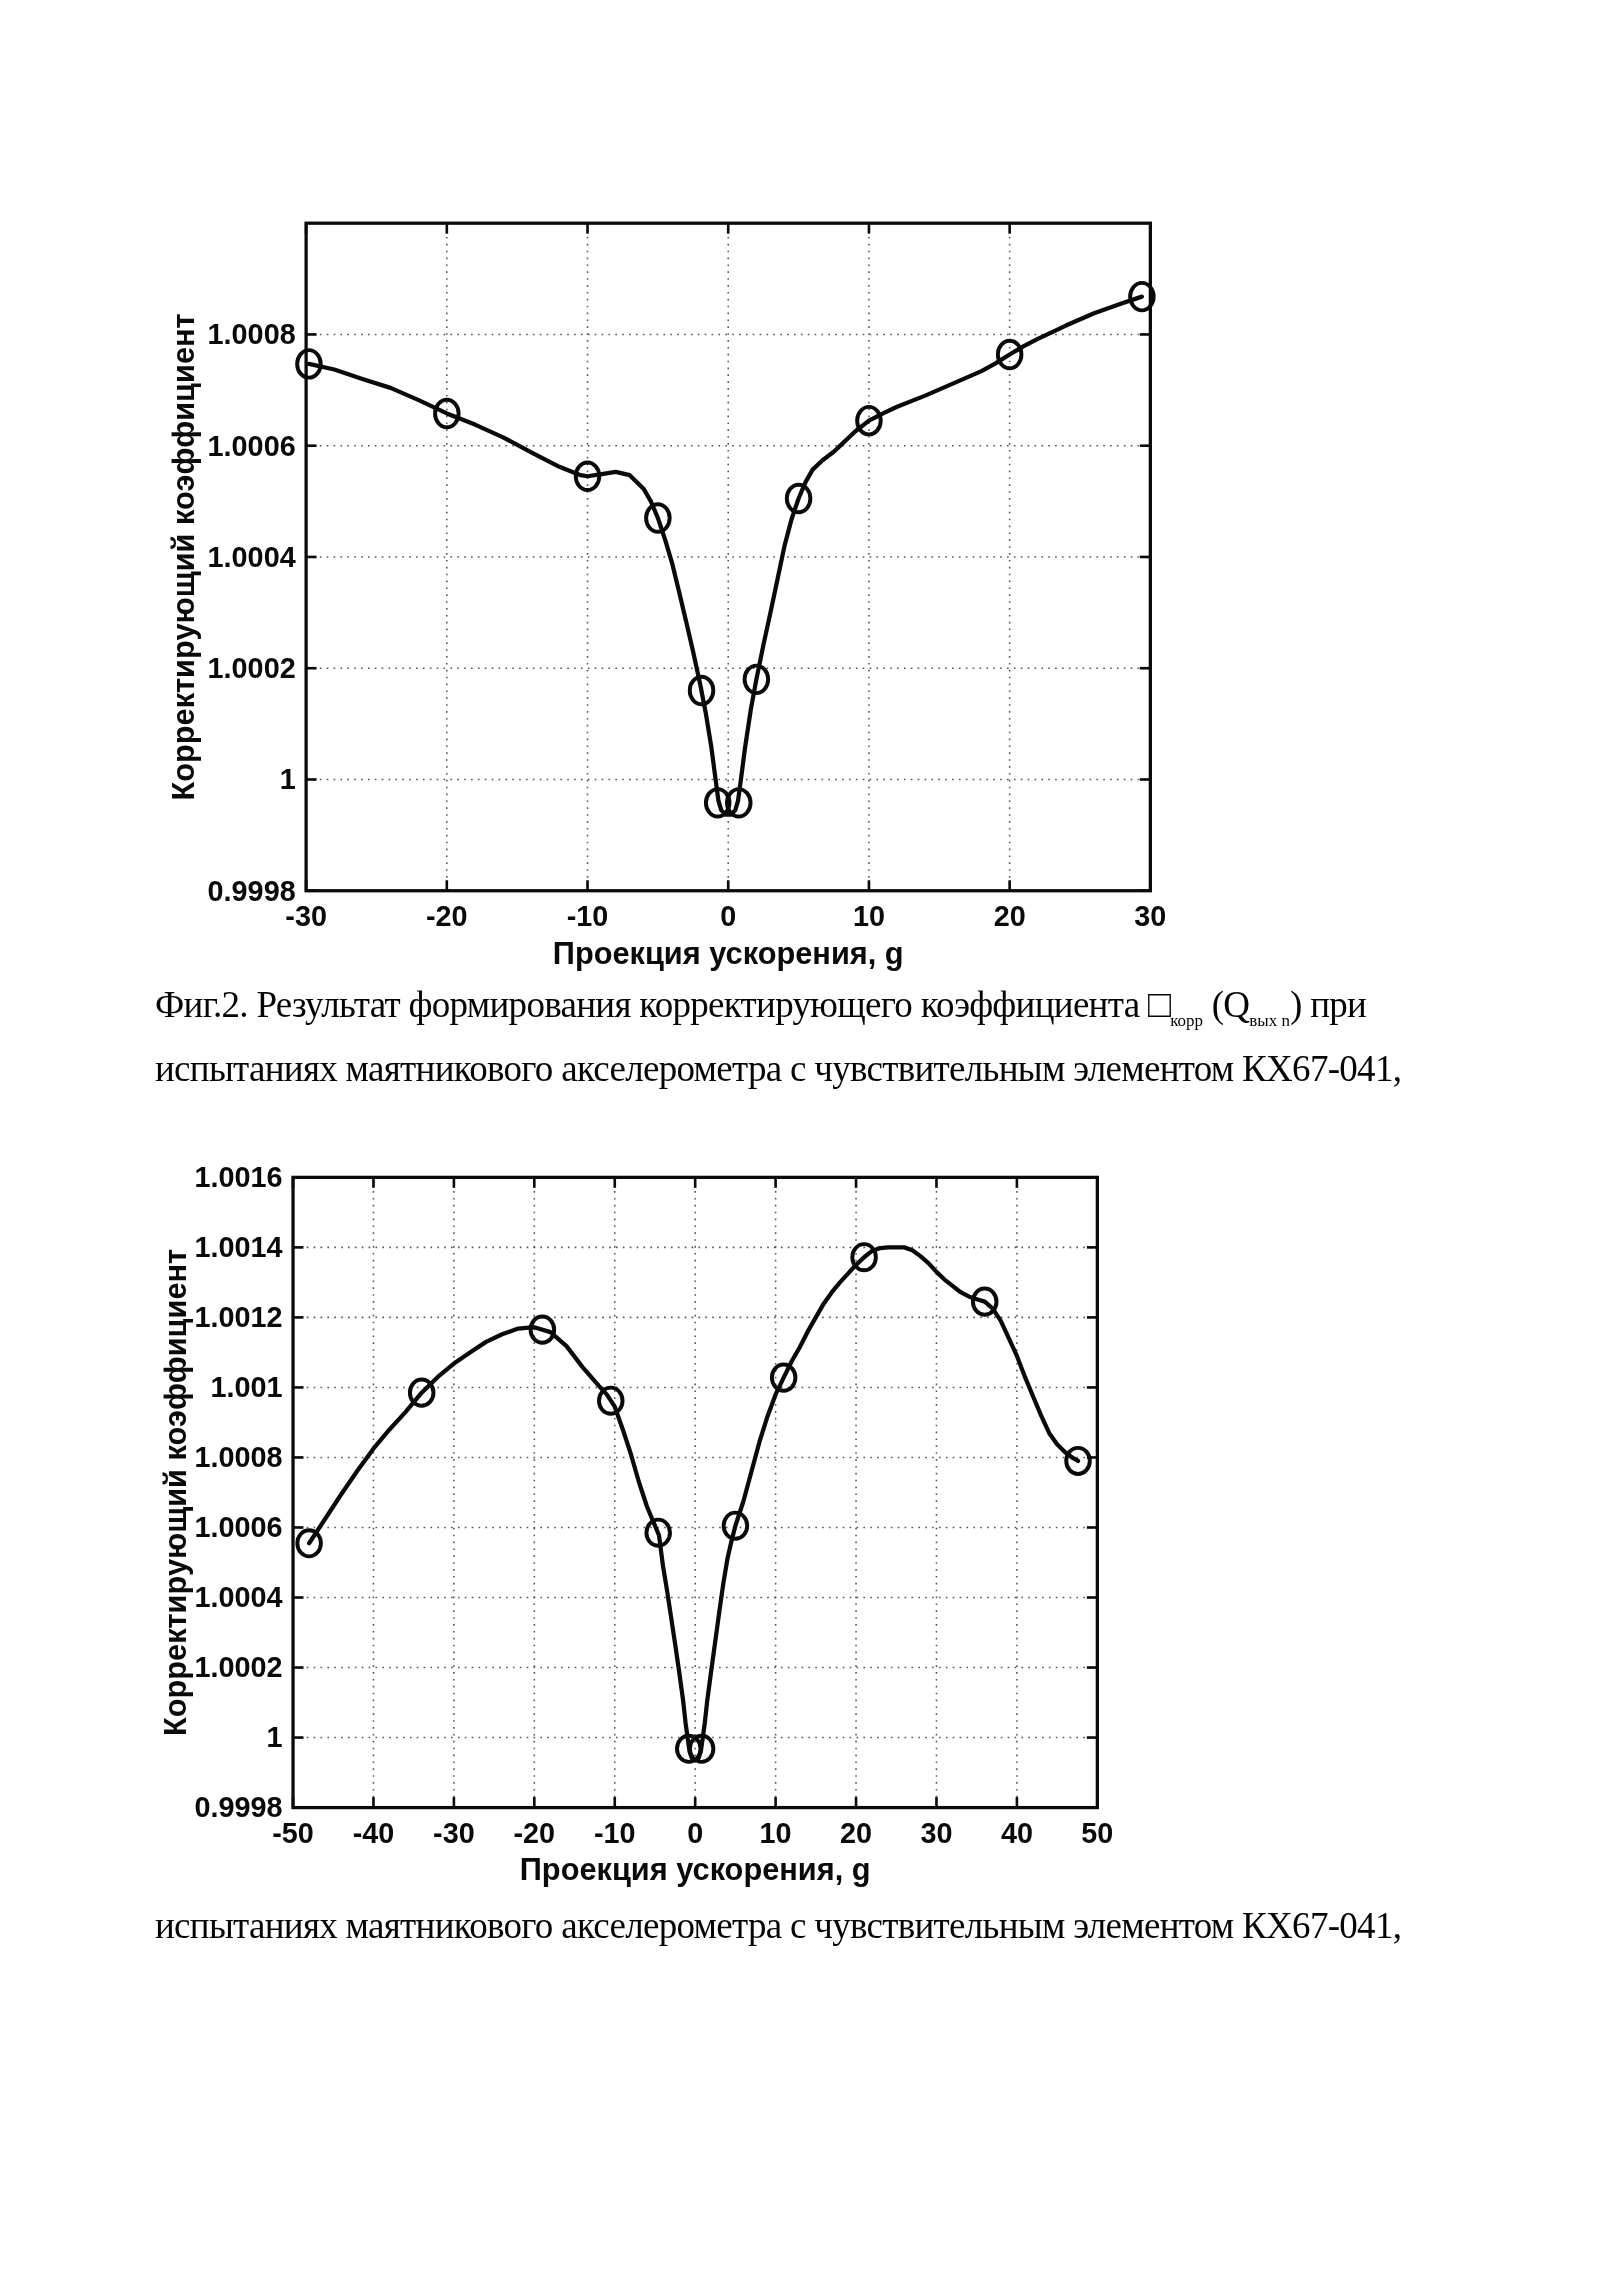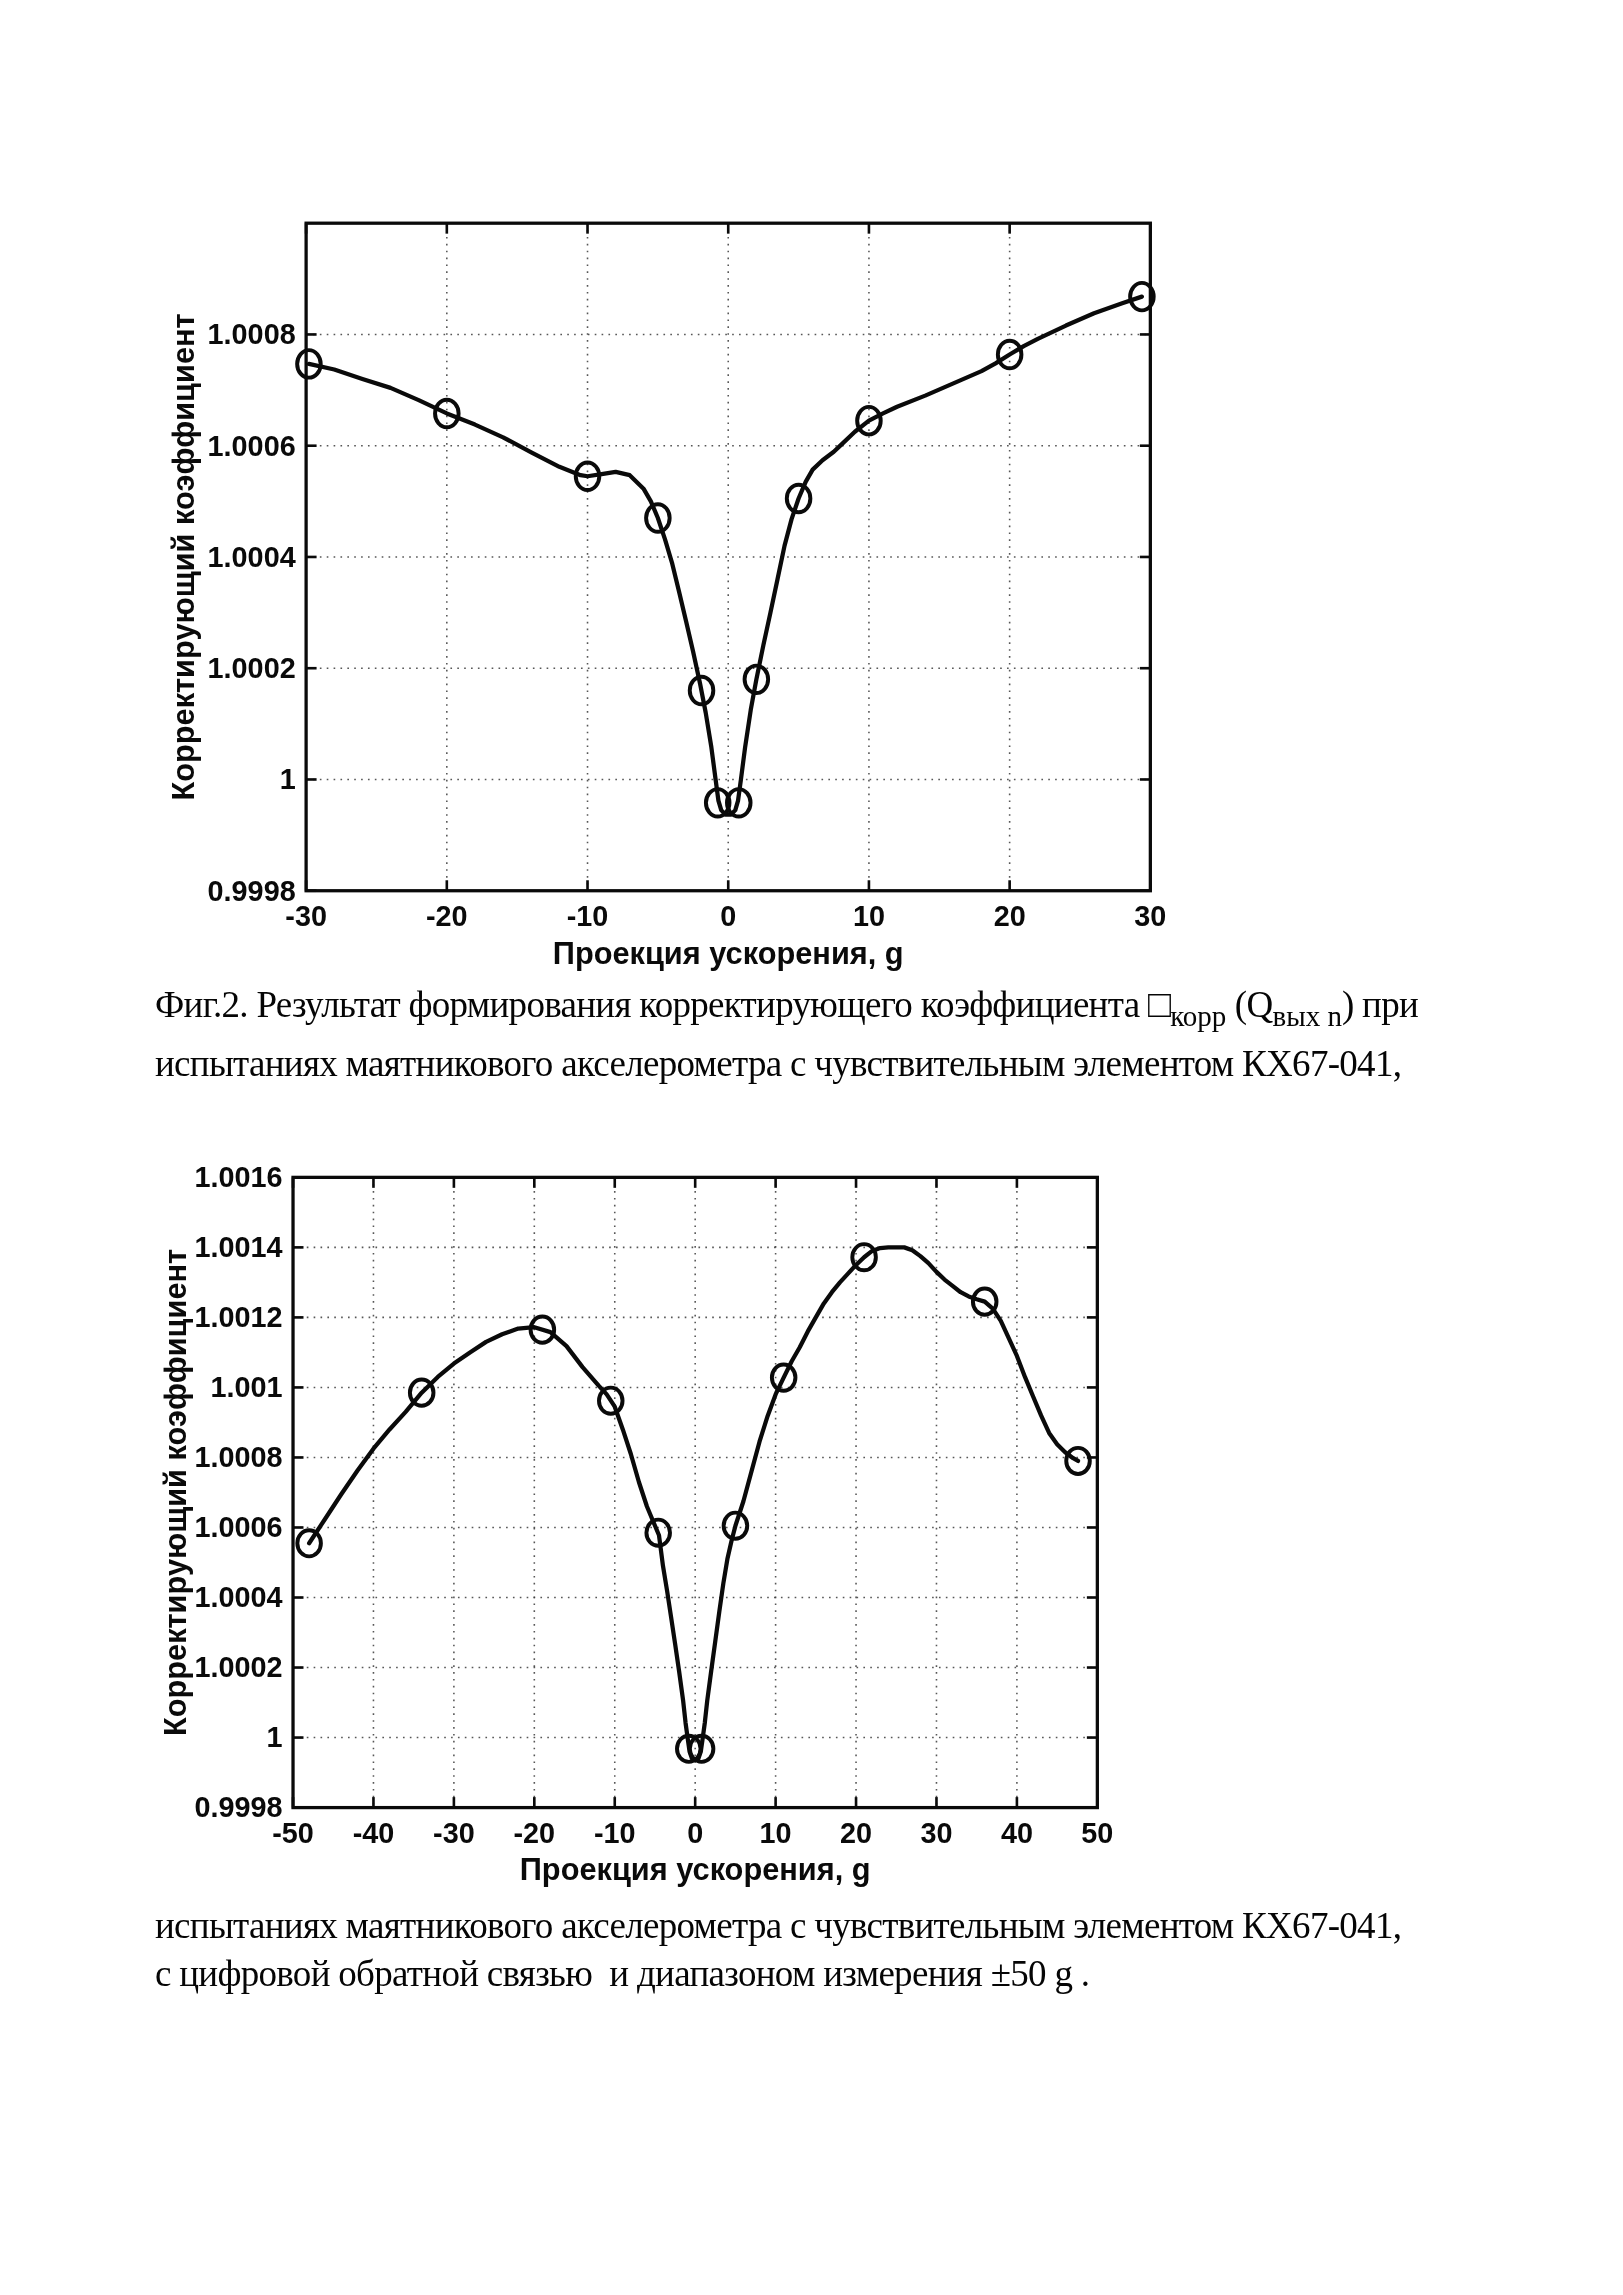--- a/index.html
+++ b/index.html
@@ -23,21 +23,21 @@
     position:absolute;
     left:155px;
     width:1420px;
     font-family:"Liberation Serif",serif;
     font-size:37px;
     line-height:48px;
     letter-spacing:-0.7px;
     color:#050505;
   }
   .caption .cap-line{white-space:nowrap;}
-  .caption .sub{font-size:29px;vertical-align:-9.2px;letter-spacing:0;}
+  .caption .sub{font-size:17px;vertical-align:-9.2px;letter-spacing:0;}
   .caption .box{font-size:38px;line-height:0;}
 </style>
 </head>
 <body>
 
 <div class="page">
   <figure style="margin:0">
     <svg class="chart-svg" xmlns="http://www.w3.org/2000/svg" viewBox="0 0 1800 1330" style="left: 98px; top: 164px; width: 1178px; height: 871px;">
         <g>
           <line class="grid-line" x1="533" y1="90" x2="533" y2="1110"></line>
@@ -226,16 +226,15 @@
           <text x="282" y="317.9999999999736" text-anchor="end">1.0012</text>
           <text x="282" y="210.9999999999868" text-anchor="end">1.0014</text>
           <text x="282" y="104" text-anchor="end">1.0016</text>
         </g>
         <text class="axis-title" x="912.5" y="1162" text-anchor="middle">Проекция ускорения, g</text>
         <text class="axis-title" x="135" y="570.5" text-anchor="middle" transform="rotate(-90 135 570.5)">Корректирующий коэффициент</text>
       </svg>
   </figure>
   <div class="caption" style="top:1902px">
       <div class="cap-line"><span>испытаниях маятникового акселерометра с чувствительным элементом КХ67-041,</span></div>
-      <div class="cap-line"><span>с цифровой обратной связью&nbsp; и диапазоном измерения ±50 g .</span></div>
     </div>
 </div>
 
 
 </body></html>

